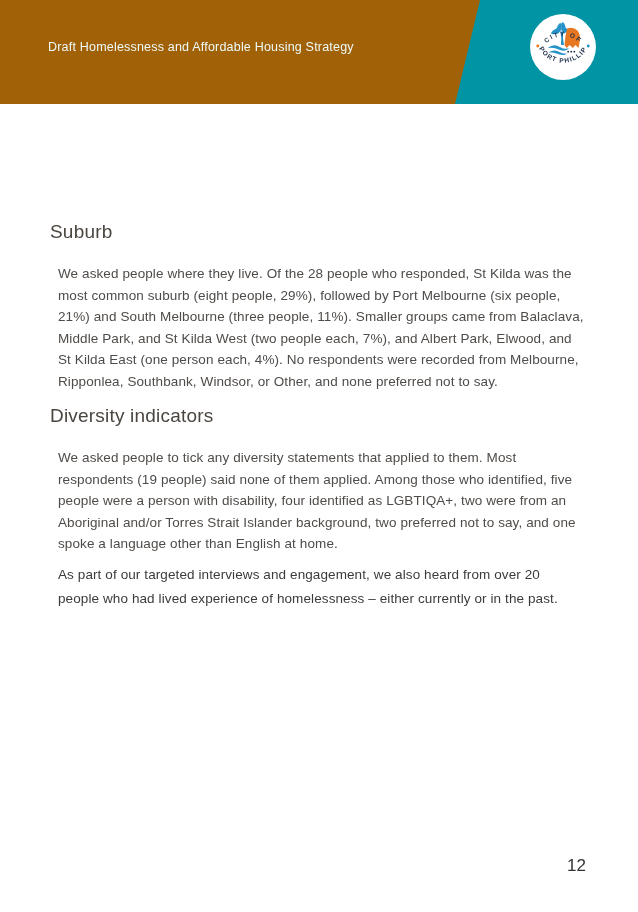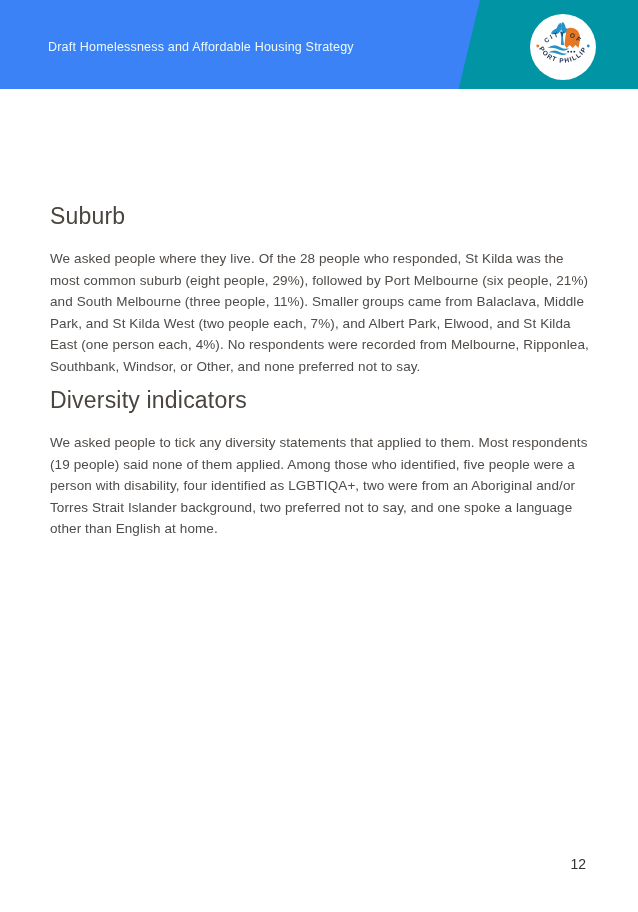--- a/index.html
+++ b/index.html
@@ -6,22 +6,22 @@
   .page{
     position:relative;
     width:638px;height:912px;
     background:#ffffff;
     font-family:"Liberation Sans","DejaVu Sans",sans-serif;
     overflow:hidden;
   }
   
   .header{
     position:relative;
-    width:638px;height:89px;
-    background:#3b82f6;
+    width:638px;height:104px;
+    background:#a16207;
     overflow:hidden;
   }
   .header-dark{
     position:absolute;inset:0;
     background:#0094a4;
     clip-path:polygon(480px 0, 638px 0, 638px 104px, 455px 104px);
   }
   .header-subtitle{
     position:absolute;left:48px;top:40px;
     color:#eefafb;font-size:12.5px;font-weight:400;letter-spacing:0.2px;
@@ -34,46 +34,46 @@
     position:absolute;left:529px;top:13px;
     width:68px;height:68px;
   }
   
   .main{
     padding:112px 46px 0 50px;
     color:#4f4b48;
   }
   .section-heading{
     margin:0;
-    font-size:23px;
+    font-size:19px;
     line-height:31px;
     font-weight:500;
     color:#4a453f;
     letter-spacing:0.2px;
   }
   .section-heading + .para{margin-top:16px;}
   .para{
-    margin:0;
+    margin:8px;
     font-size:13.5px;
     line-height:21.5px;
     letter-spacing:0.1px;
     color:#4f4b48;
   }
   .heading-2{margin-top:8px;}
   .heading-3{margin-top:7px;}
   .para-emphasis{
     margin-top:3px;
     line-height:24px;
     font-weight:500;
     color:#3d3b39;
   }
   .page-number{
     position:absolute;
     top:856px;right:52px;
-    font-size:14px;
+    font-size:17px;
     color:#333333;
   }
 </style>
 </head>
 <body>
 
 <div class="page">
 
   <div class="header">
     <div class="header-dark"></div>
@@ -119,18 +119,19 @@
   </div>
 
   <div class="main">
 
     <h2 class="section-heading">Suburb</h2>
     <p class="para">We asked people where they live. Of the 28 people who responded, St Kilda was the most common suburb (eight people, 29%), followed by Port Melbourne (six people, 21%) and South Melbourne (three people, 11%). Smaller groups came from Balaclava, Middle Park, and St Kilda West (two people each, 7%), and Albert Park, Elwood, and St Kilda East (one person each, 4%). No respondents were recorded from Melbourne, Ripponlea, Southbank, Windsor, or Other, and none preferred not to say.</p>
 
     <h2 class="section-heading heading-2">Diversity indicators</h2>
     <p class="para">We asked people to tick any diversity statements that applied to them. Most respondents (19 people) said none of them applied. Among those who identified, five people were a person with disability, four identified as LGBTIQA+, two were from an Aboriginal and/or Torres Strait Islander background, two preferred not to say, and one spoke a language other than English at home.</p>
 
+    <p class="para para-emphasis">As part of our targeted interviews and engagement, we also heard from over 20 people who had lived experience of homelessness – either currently or in the past.</p>
 
   </div>
 
   <div class="page-number">12</div>
 
 </div>
 
 </body></html>

